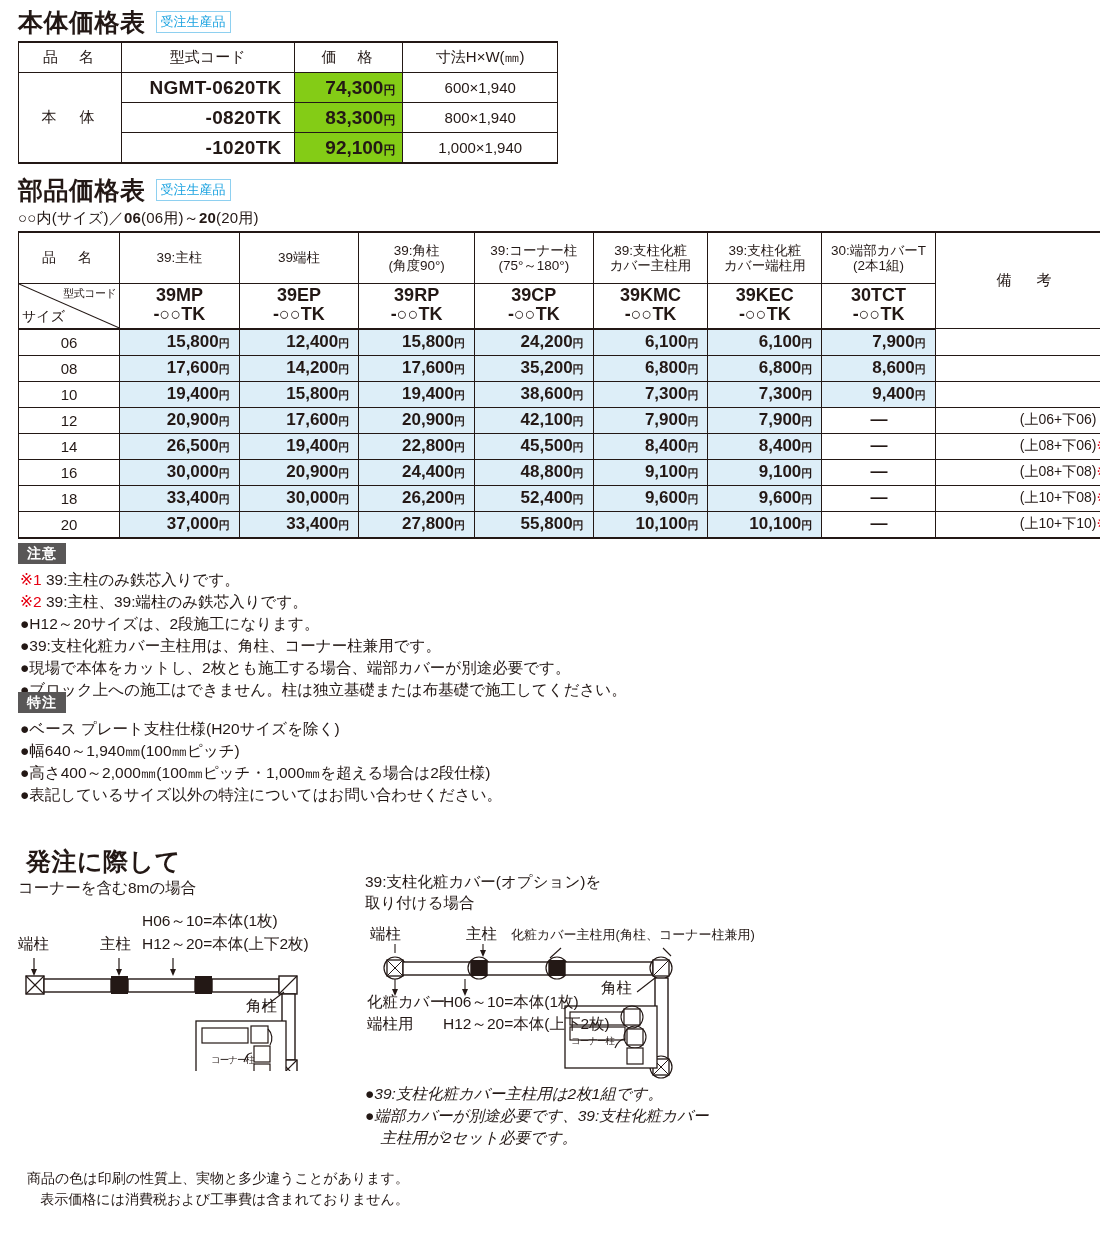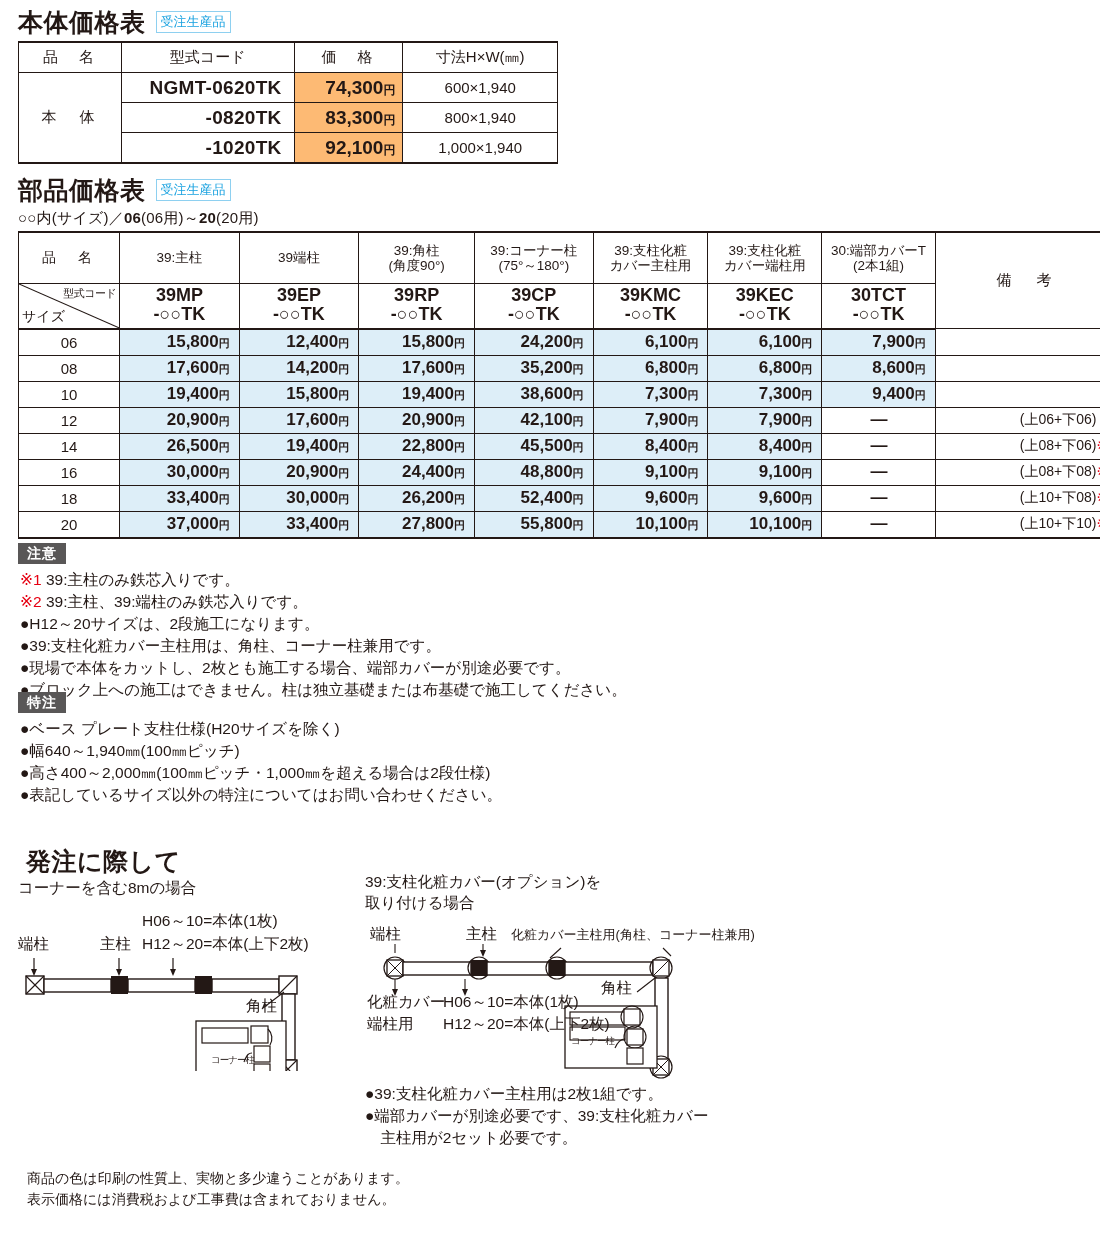--- a/index.html
+++ b/index.html
@@ -32,21 +32,21 @@
     color:#231815;
   }
   .tbl{border-top:2.4px solid #231815;border-bottom:2.4px solid #231815;}
 
   
   #main-price-table{width:540px;font-size:15px;}
   #main-price-table td{height:27px;}
   #main-price-table .hdr{font-size:15px;letter-spacing:3px;}
   #main-price-table .hdr.nolsp{letter-spacing:0px;}
   #main-price-table .model{font-size:19px;font-weight:bold;text-align:right;padding-right:12px;letter-spacing:.3px;}
-  #main-price-table .price{background:#fdba74;font-size:19px;font-weight:bold;text-align:right;padding-right:7px;}
+  #main-price-table .price{background:#84cc16;font-size:19px;font-weight:bold;text-align:right;padding-right:7px;}
   #main-price-table .price .yen{font-size:12px;font-weight:bold;}
   #main-price-table .dim{font-size:15px;}
   #main-price-table .itemname{font-size:15px;letter-spacing:4px;}
 
   
   #parts-table{width:1100px;font-size:13px;}
   #parts-table td{height:23px;}
   #parts-table .cat{font-size:13.5px;line-height:1.12;padding:3px 1px;}
   #parts-table .code{font-size:18px;font-weight:bold;line-height:1.08;padding:2px 0 3px;}
   #parts-table .size{font-size:15px;color:#231815;}
@@ -76,21 +76,21 @@
   .note-list{margin:5px 0 0 2px;font-size:15.5px;line-height:1.42;letter-spacing:0px;}
   .note-list div{white-space:nowrap;}
   .note-list .star{color:#e60012;}
 
   
   .order-title{font-size:25px;font-weight:bold;letter-spacing:.5px;}
   .order-sub{font-size:15.5px;line-height:1.35;}
   .dg-label{font-size:15.5px;white-space:nowrap;}
   .dg-small{font-size:13px;white-space:nowrap;}
   .dg-tiny{font-size:9.5px;white-space:nowrap;}
-  .bullets{font-size:15.5px;line-height:1.42;}
+  .bullets{font-size:15.5px;line-height:1.42;font-style:italic;}
   .bullets div{white-space:nowrap;}
 
   .footnote{font-size:14px;line-height:1.5;color:#231815;}
   .footnote div{white-space:nowrap;}
 
   .abs{position:absolute;}
 </style>
 </head>
 <body>
 
@@ -405,18 +405,18 @@
     <div class="abs dg-label" style="left:236px;top:106px;">角柱</div>
     <div class="abs dg-tiny" style="left:206px;top:163px;letter-spacing:-1px;">コーナー柱</div>
   </div>
 
   <div class="abs bullets" style="left:365px;top:1083px;" id="order-bullets">
       <div>●39:支柱化粧カバー主柱用は2枚1組です。</div>
       <div>●端部カバーが別途必要です、39:支柱化粧カバー</div>
       <div>　主柱用が2セット必要です。</div>
     </div>
 
-  <div class="abs footnote" style="left:27px;top:1168px;" id="footnotes">
+  <div class="abs footnote" style="left:27px;top:1168px;text-align:right;" id="footnotes">
       <div>商品の色は印刷の性質上、実物と多少違うことがあります。</div>
       <div>表示価格には消費税および工事費は含まれておりません。</div>
     </div>
 
 </div>
 
 </body></html>

